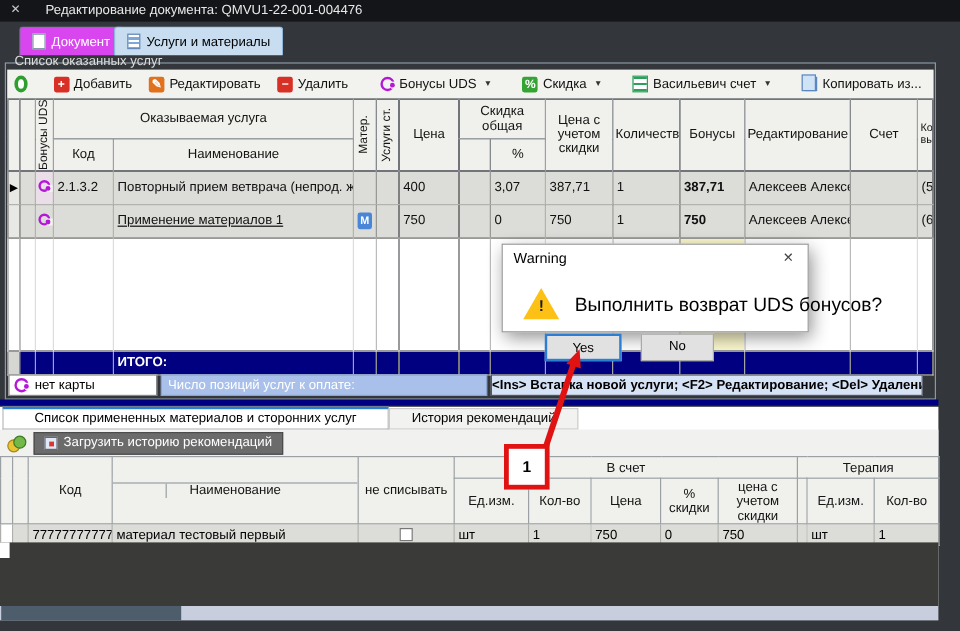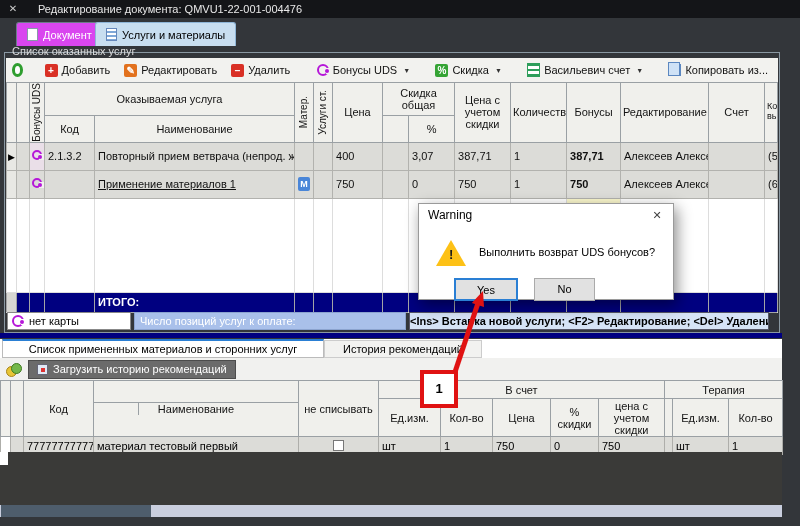--- a/index.html
+++ b/index.html
@@ -123,30 +123,30 @@
   .nm-split::after { content:""; position:absolute; left:44px; top:0; bottom:0; border-left:1px solid #9aa0a4; }
   .chk { width:11px; height:11px; background:#fff; border:1px solid #777; display:block; margin:2px auto; }
   .dark-fill { position:absolute; left:0; top:113px; width:782px; height:53px; background:#3a3a38; }
   .white-sliver { position:absolute; left:0; top:113px; width:8px; height:13px; background:#fff; }
 
   
   .hscroll { position:absolute; left:0; top:505px; width:782px; height:12px; background:#c9cede; }
   .hthumb { position:absolute; left:1px; top:0; width:150px; height:12px; background:#4e5d6c; }
 
   
-  .dialog { position:absolute; left:418px; top:203px; width:256px; height:97px; background:#fff;
+  .dialog { position:absolute; left:418px; top:203px; width:256px; height:74px; background:#fff;
             border:1px solid #9a9a9a; box-shadow:3px 5px 14px rgba(0,0,0,0.45); z-index:40; }
   .dlg-title { position:absolute; left:9px; top:4px; font-size:12px; color:#000; }
   .dlg-close { position:absolute; right:0; top:0; width:32px; height:22px; text-align:center;
                line-height:22px; font-size:11px; color:#444; }
   .dlg-tri { position:absolute; left:17px; top:36px; width:0; height:0;
              border-left:15px solid transparent; border-right:15px solid transparent;
              border-bottom:26px solid #fdc116; }
   .dlg-excl { position:absolute; left:30px; top:43px; font-size:13px; font-weight:bold; color:#1a1a1a; }
-  .dlg-msg { position:absolute; left:60px; top:42px; font-size:11px; color:#000; white-space:nowrap;text-align:right; }
+  .dlg-msg { position:absolute; left:60px; top:42px; font-size:16px; color:#000; white-space:nowrap;text-align:right; }
   .dlg-btn { position:absolute; top:74px; height:23px; background:#e1e1e1; font-size:11px;
              text-align:center; line-height:20px; color:#000; }
   .btn-yes { left:35px; width:64px; border:2px solid #2a7fd4; }
   .btn-no  { left:115px; width:61px; border:1px solid #aaa; }
 
   
   .step-box { position:absolute; left:420px; top:370px; width:38px; height:38px; background:#fff;
               border:4px solid #e01212; z-index:45; font-size:13px; font-weight:bold; color:#000;
               text-align:center; line-height:30px; }
   .arrow-svg { position:absolute; left:0; top:0; width:800px; height:526px; z-index:50; pointer-events:none; }

